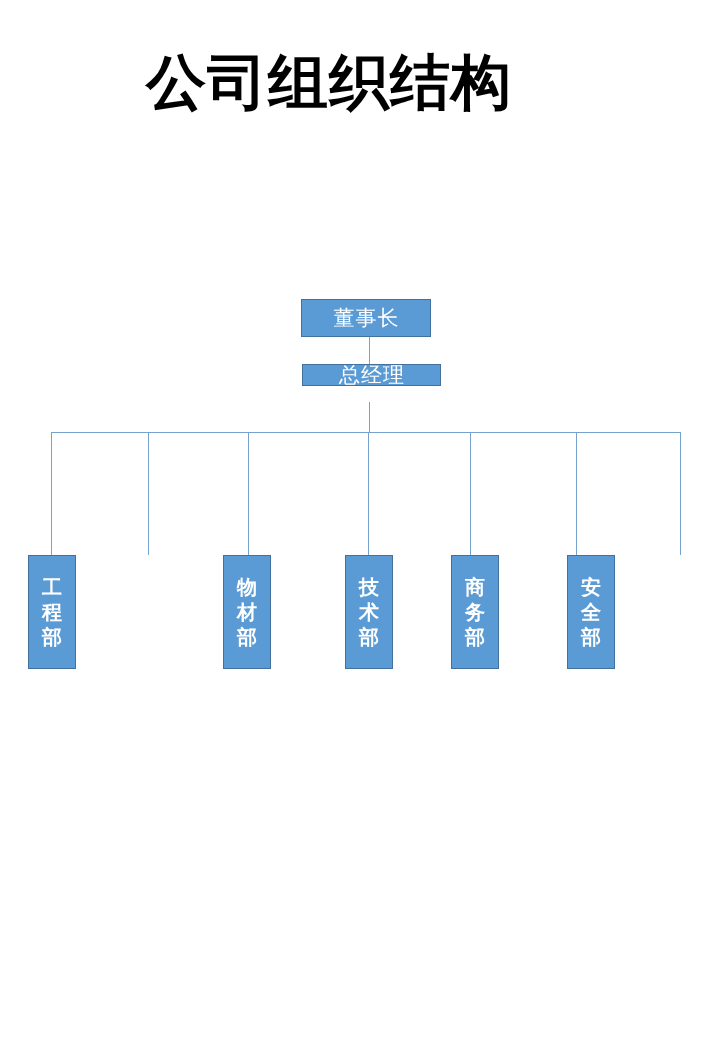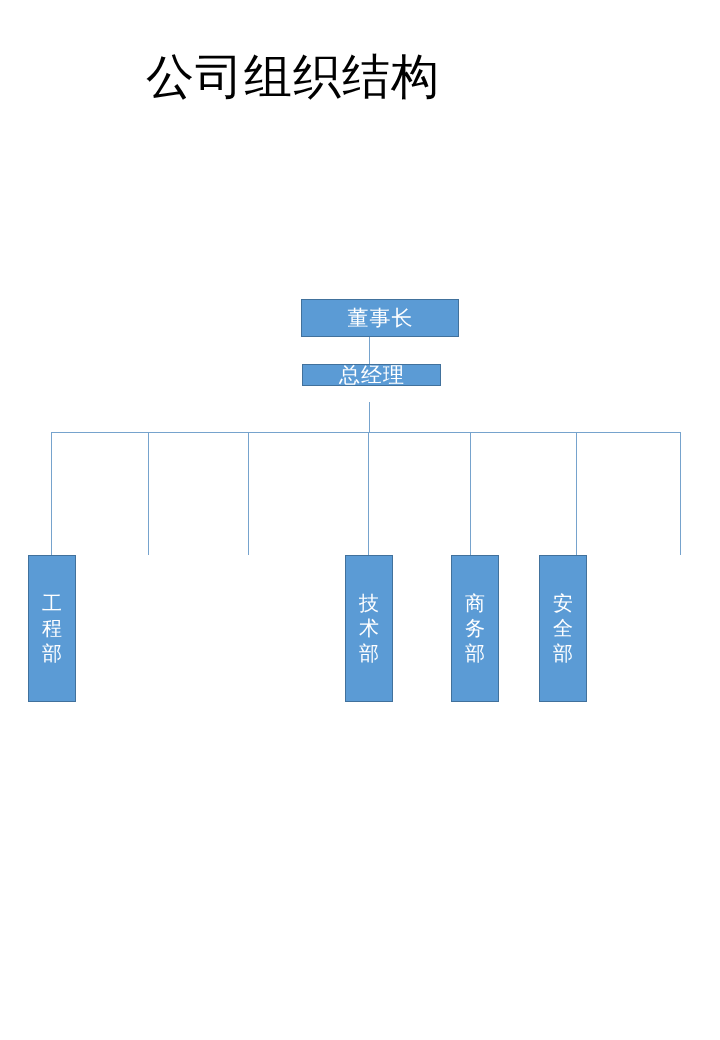--- a/index.html
+++ b/index.html
@@ -13,46 +13,47 @@
   .page{
     position:relative;
     width:720px;height:1040px;
     background:#ffffff;
     overflow:hidden;
     font-family:"DejaVu Serif","Liberation Serif",serif;
   }
   .doc-title{
     position:absolute;
     left:146px;top:52px;
-    font-size:48px;
+    font-size:60px;
     line-height:1.0;
     letter-spacing:1px;
     color:var(--title-text,#000);
-    font-weight:400;
+    font-weight:700;
     white-space:nowrap;
   }
   .org-box{
     position:absolute;
     box-sizing:border-box;
     background:var(--box-fill,#5B9BD5);
     border:1px solid var(--box-border,#41719C);
     color:var(--box-text,#fff);
     display:flex;
     align-items:center;
     justify-content:center;
   }
   .org-box.lvl-top{
     font-size:21px;
     letter-spacing:1px;
     padding-left:1px;
   }
   .org-box.dept{
     top:555px;
     width:48px;
-    height:147px;
+    height:114px;
+    font-weight:bold;
   }
   .org-box.dept .vtext{
     display:block;
     width:21px;
     font-size:20px;
     line-height:25px;
     text-align:center;
     word-break:break-all;
   }
   .conn{
@@ -62,21 +63,21 @@
   .conn.v{width:1px;}
   .conn.h{height:1px;}
 </style>
 </head>
 <body>
 
 <div class="page">
 
   <div class="doc-title">公司组织结构</div>
 
-  <div class="org-box lvl-top" style="left:301px;top:299px;width:158px;height:38px;">
+  <div class="org-box lvl-top" style="left:301px;top:299px;width:130px;height:38px;">
     <span>董事长</span>
   </div>
 
   <div class="conn v" style="left:369px;top:337px;height:27px;"></div>
 
   <div class="org-box lvl-top" style="left:302px;top:364px;width:139px;height:22px;">
     <span>总经理</span>
   </div>
 
   <div class="conn v" style="left:369px;top:402px;height:30px;"></div>
@@ -89,27 +90,30 @@
   <div class="conn v" style="left:368px;top:432px;height:123px;"></div>
   <div class="conn v" style="left:470px;top:432px;height:123px;"></div>
   <div class="conn v" style="left:576px;top:432px;height:123px;"></div>
   <div class="conn v" style="left:680px;top:432px;height:123px;"></div>
 
   <div class="org-box dept" style="left:28px;">
     <span class="vtext">工程部</span>
   </div>
 
 
+  <div class="org-box dept" style="left:223px;">
+    <span class="vtext">物材部</span>
+  </div>
 
   <div class="org-box dept" style="left:345px;">
     <span class="vtext">技术部</span>
   </div>
 
   <div class="org-box dept" style="left:451px;">
     <span class="vtext">商务部</span>
   </div>
 
-  <div class="org-box dept" style="left:539px;">
+  <div class="org-box dept" style="left:567px;">
     <span class="vtext">安全部</span>
   </div>
 
 
 </div>
 
 </body></html>

